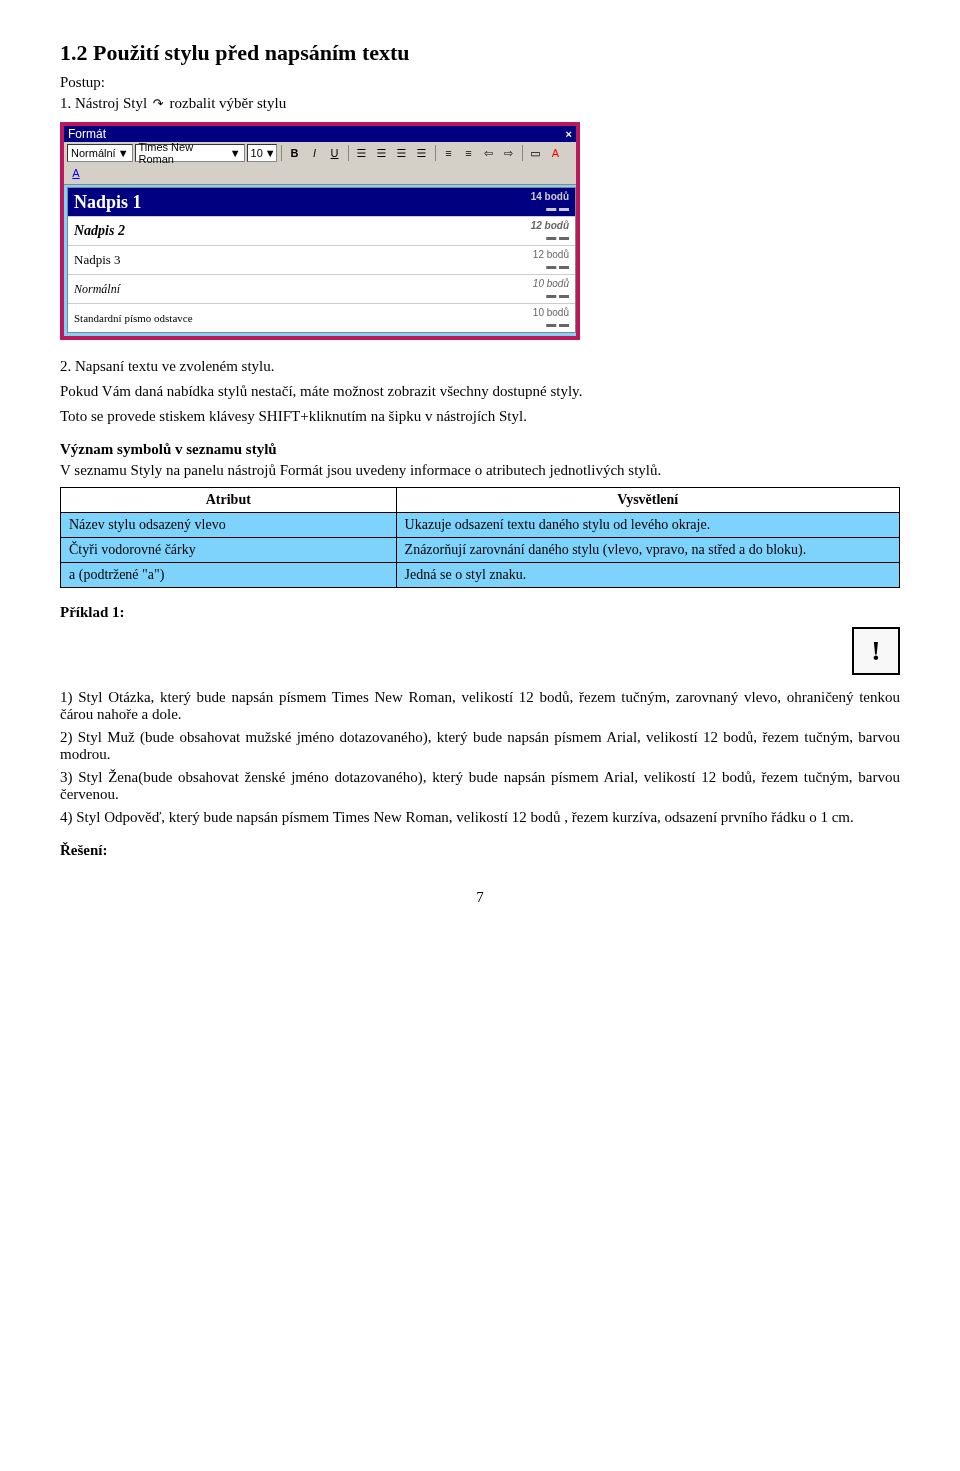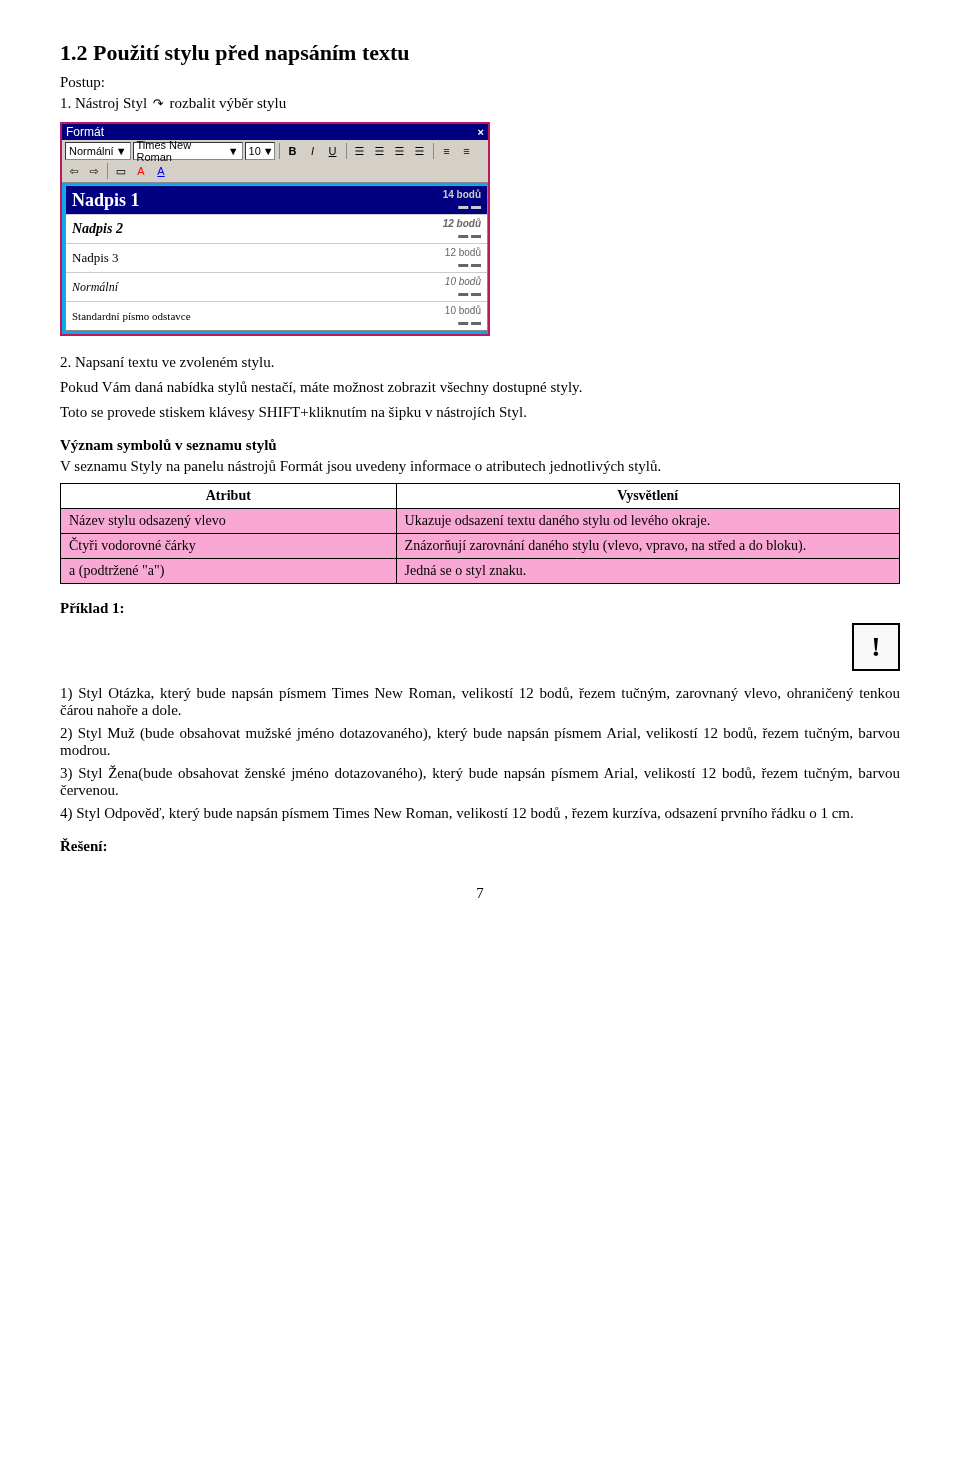--- a/index.html
+++ b/index.html
@@ -24,24 +24,24 @@
       margin-bottom: 4px;
     }
 
     .step-line {
       font-size: 15px;
       margin-bottom: 10px;
     }
 
     
     .word-toolbar-wrapper {
-      border: 2px solid #be185d;
+      border: 4px solid #be185d;
       display: inline-block;
-      width: 430px;
-      background: #0ea5e9;
+      width: 520px;
+      background: #7dd3fc;
       margin-bottom: 18px;
       position: relative;
     }
 
     .word-titlebar {
       background: #000080;
       color: #fff;
       font-size: 12px;
       font-family: Arial, sans-serif;
       padding: 1px 4px;
@@ -187,21 +187,21 @@
       padding: 4px 8px;
       vertical-align: top;
     }
 
     .attr-table th {
       background: #fff;
       font-weight: bold;
     }
 
     .attr-table td {
-      background: #f9a8d4;
+      background: #7dd3fc;
     }
 
     
     .priklad-header {
       font-size: 15px;
       font-weight: bold;
       margin-bottom: 6px;
     }
 
     .priklad-text {

